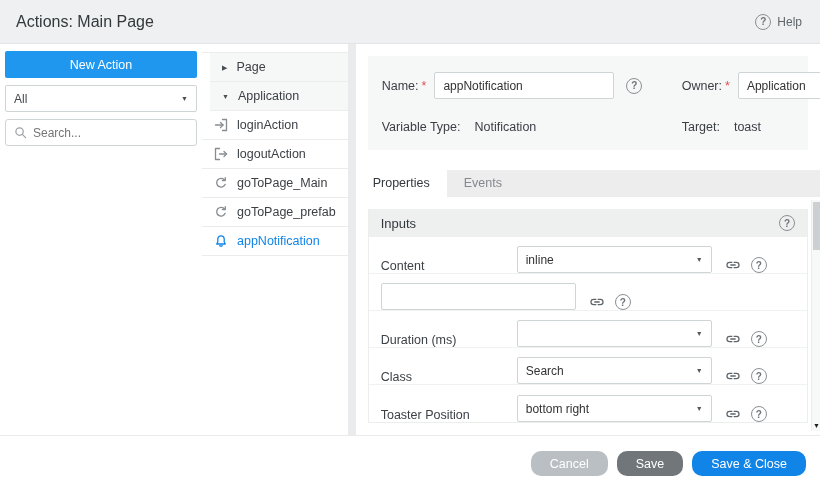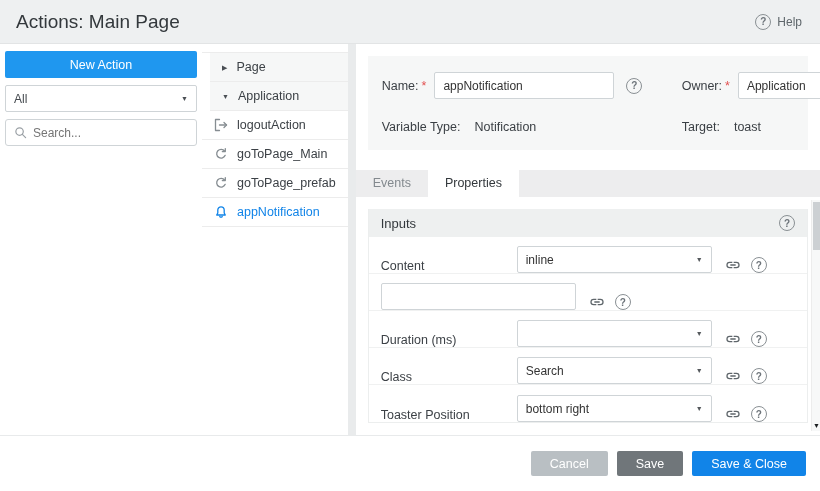--- a/index.html
+++ b/index.html
@@ -9,21 +9,21 @@
     font-size: 13px; color: #3a3f44;
     background: #e9ebec; overflow: hidden;
   }
   .app { width: 820px; height: 491px; display: flex; flex-direction: column; background: #e9ebec; }
 
   
   .header {
     flex: 0 0 44px; background: #eef0f1; border-bottom: 1px solid #e2e4e5;
     display: flex; align-items: center; justify-content: space-between; padding: 0 18px 0 16px;
   }
-  .title { font-size: 19px; color: #33383c; text-align: right; }
+  .title { font-size: 16px; color: #33383c; text-align: right; }
   .help-btn { display: flex; align-items: center; gap: 6px; color: #5f666b; font-size: 12px; cursor: pointer; }
 
   
   .body-row { flex: 1 1 auto; min-height: 0; display: flex; }
 
   
   .sidebar { flex: 0 0 200px; background: #fff; display: flex; flex-direction: row; }
   .side-top { padding: 7px 5px 0 5px; display: flex; flex-direction: column; gap: 7px; }
   .btn-new {
     height: 27px; background: #1f97ef; color: #fff; border: none; border-radius: 2px;
@@ -101,21 +101,21 @@
   
   .vscroll { position: absolute; top: 156px; bottom: 4px; right: 0; width: 9px; background: #f7f8f8; border-left: 1px solid #ececec; }
   .vthumb { position: absolute; top: 2px; left: 1px; width: 7px; height: 48px; background: #ccd0d3; cursor: pointer; }
   .varrow { position: absolute; bottom: 0; left: 0; width: 9px; height: 11px; display: flex; align-items: center; justify-content: center; font-size: 7px; color: #1b1e20; cursor: pointer; }
 
   
   .footer {
     flex: 0 0 56px; background: #fff; border-top: 1px solid #e8eaeb;
     display: flex; align-items: center; justify-content: flex-end; gap: 9px; padding: 0 14px;
   }
-  .btn { height: 25px; border: none; border-radius: 2px; color: #fff; font-size: 12.5px; padding: 0 19px; font-family: inherit; cursor: pointer; }
+  .btn { height: 25px; border: none; border-radius: 10px; color: #fff; font-size: 12.5px; padding: 0 19px; font-family: inherit; cursor: pointer; }
   .btn-cancel { background: #b9bfc3; }
   .btn-save { background: #70767a; }
   .btn-primary { background: #1184e8; }
 
   svg.stroke { fill: none; stroke: currentColor; stroke-width: 1.3; stroke-linecap: round; stroke-linejoin: round; }
 </style>
 </head>
 <body>
 
 <div class="app">
@@ -147,20 +147,30 @@
       </div>
 
       <div class="tree">
         <div class="tree-item group">
           <span class="caret">▶</span>
           <span>Page</span>
         </div>
         <div class="tree-item group">
           <span class="caret">▼</span>
           <span>Application</span>
+        </div>
+        <div class="tree-item">
+          <span class="t-icon">
+            <svg class="stroke" viewBox="0 0 14 14">
+                <path d="M8.5 1.5h4v11h-4"></path>
+                <path d="M1.5 7h7.5"></path>
+                <path d="M6.5 4.5L9 7l-2.5 2.5"></path>
+              </svg>
+          </span>
+          <span>loginAction</span>
         </div>
         <div class="tree-item">
           <span class="t-icon">
             <svg class="stroke" viewBox="0 0 14 14">
                 <path d="M5.5 1.5h-4v11h4"></path>
                 <path d="M5.5 7h7"></path>
                 <path d="M10 4.5L12.5 7 10 9.5"></path>
               </svg>
           </span>
           <span>logoutAction</span>
@@ -222,22 +232,22 @@
             <span class="static-val ml14">Notification</span>
           </div>
           <div class="fcol2">
             <span class="flabel">Target:</span>
             <span class="static-val ml14">toast</span>
           </div>
         </div>
       </div>
 
       <div class="tabs">
+        <div class="tab active">Properties</div>
         <div class="tab">Events</div>
-        <div class="tab active">Properties</div>
       </div>
 
       <div class="panel">
         <div class="panel-head">
           <span>Inputs</span>
           <span class="help-circle">?</span>
         </div>
 
         <div class="prow">
           <span class="plabel">Content</span>

